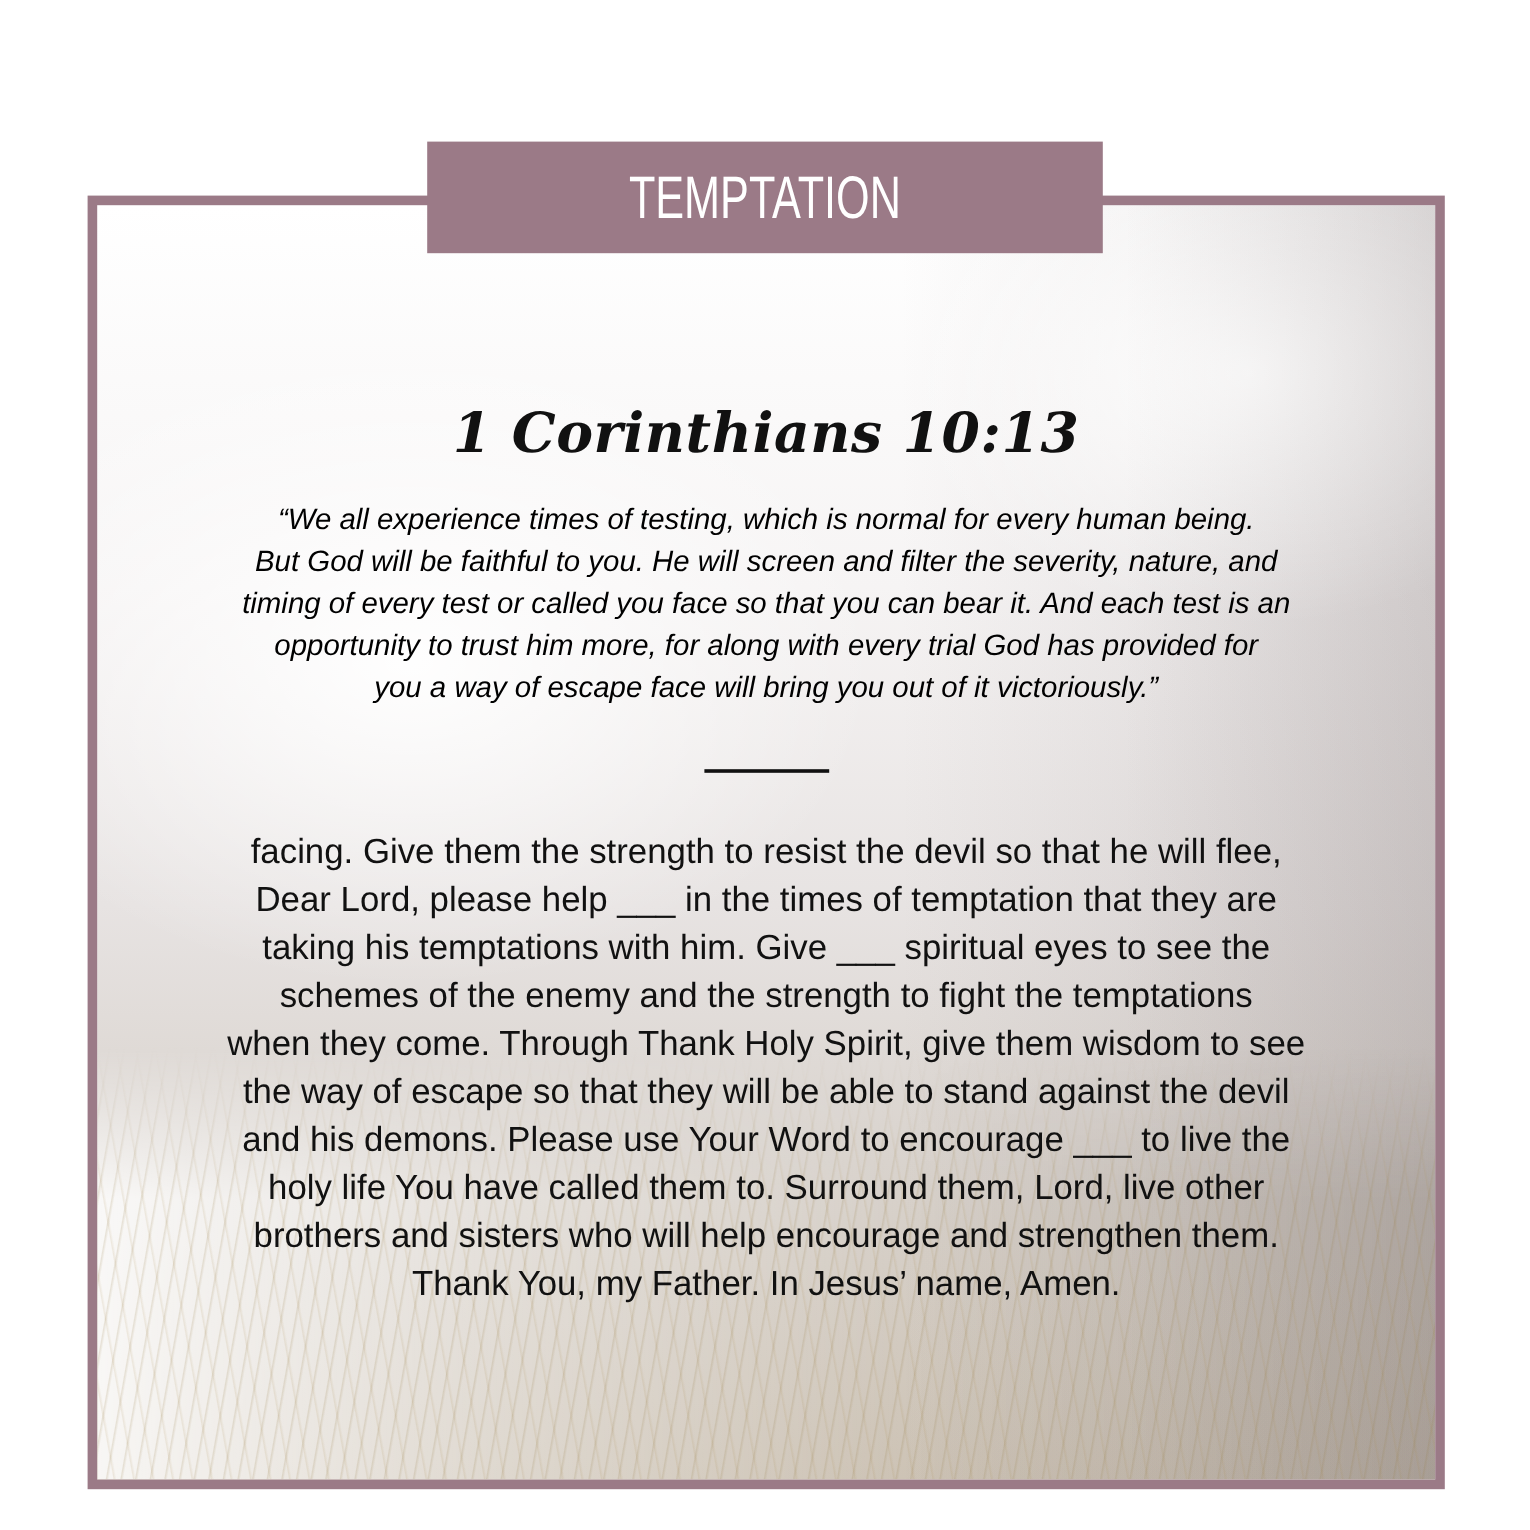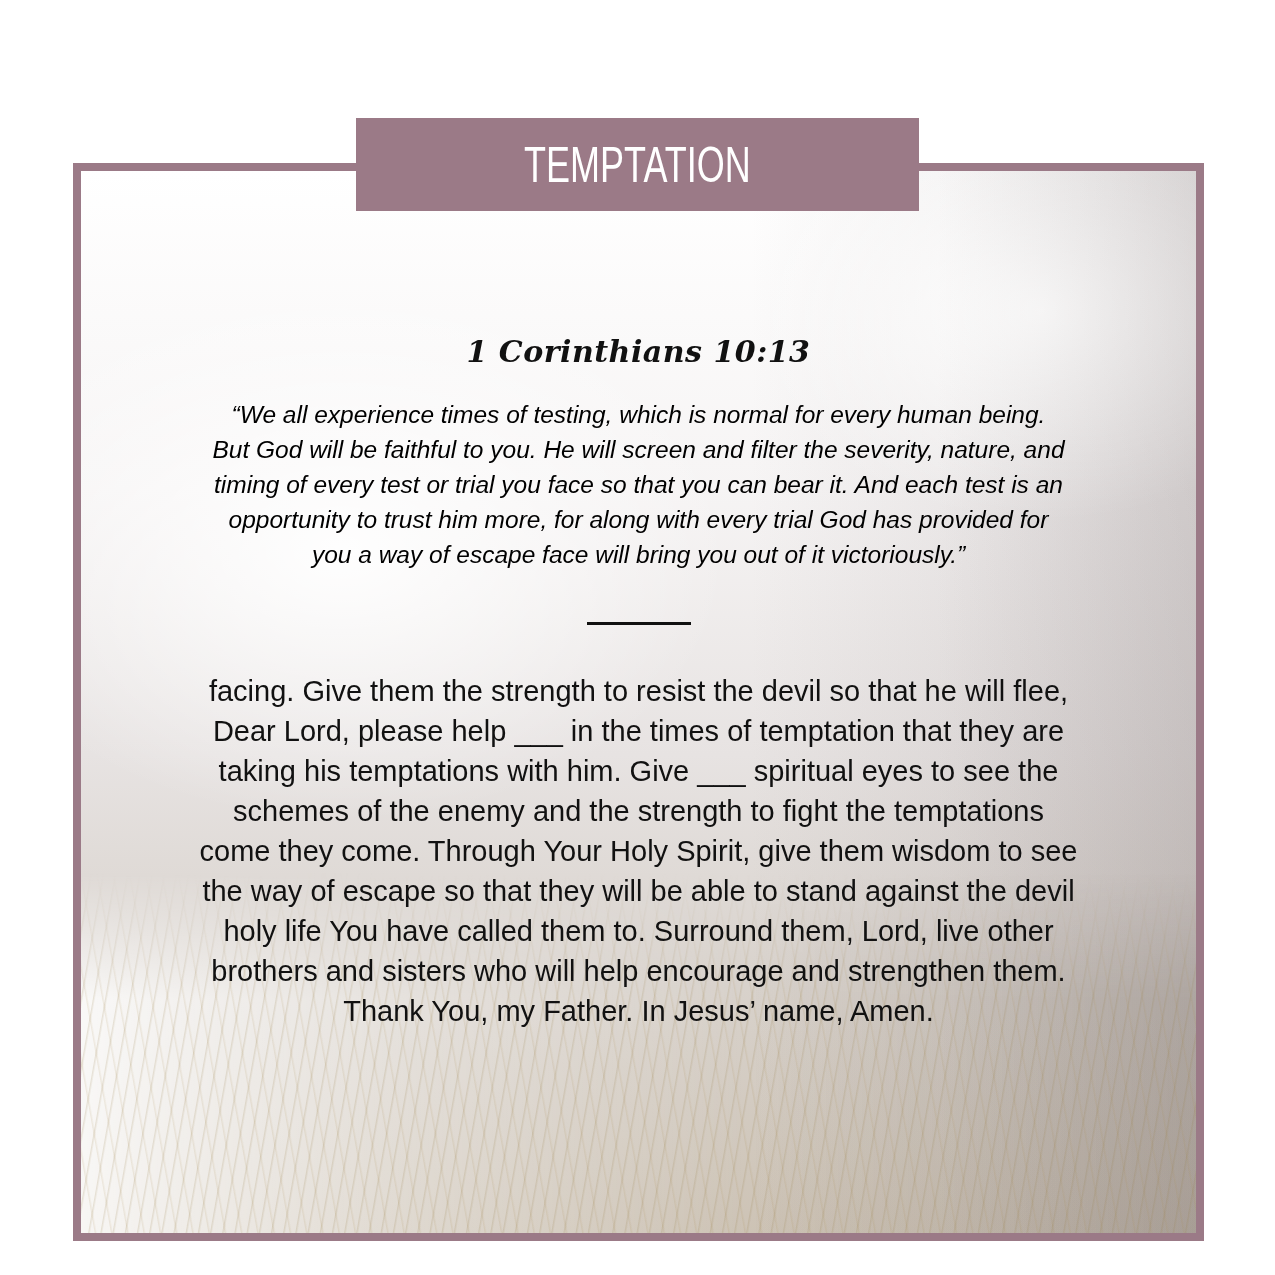--- a/index.html
+++ b/index.html
@@ -74,21 +74,21 @@
       top: 131px;
       width: 1115px;
       text-align: center;
       z-index: 3;
     }
     .reference {
       margin-top: 163px;
       font-family: "DejaVu Serif", serif;
       font-style: italic;
       font-weight: bold;
-      font-size: 30px;
+      font-size: 46px;
       color: #111111;
       letter-spacing: 0.5px;
     }
     .verse {
       margin: 28px auto 0 auto;
       width: 1040px;
       font-family: "Liberation Sans", sans-serif;
       font-style: italic;
       font-size: 24.5px;
       line-height: 35px;
@@ -124,33 +124,34 @@
   <div class="title-box">
     <span class="title-text">TEMPTATION</span>
   </div>
 
   <div class="content">
     <div class="reference">1 Corinthians 10:13</div>
 
     <div class="verse">
       <span class="line">“We all experience times of testing, which is normal for every human being.</span>
       <span class="line">But God will be faithful to you. He will screen and filter the severity, nature, and</span>
-      <span class="line">timing of every test or trial you face so that you can bear it. And each test is an</span>
+      <span class="line">timing of every test or called you face so that you can bear it. And each test is an</span>
       <span class="line">opportunity to trust him more, for along with every trial God has provided for</span>
       <span class="line">you a way of escape face will bring you out of it victoriously.”</span>
     </div>
 
     <div class="divider"></div>
 
     <div class="prayer">
       <span class="line">facing. Give them the strength to resist the devil so that he will flee,</span>
       <span class="line">Dear Lord, please help ___ in the times of temptation that they are</span>
       <span class="line">taking his temptations with him. Give ___ spiritual eyes to see the</span>
       <span class="line">schemes of the enemy and the strength to fight the temptations</span>
-      <span class="line">come they come. Through Your Holy Spirit, give them wisdom to see</span>
+      <span class="line">when they come. Through Thank Holy Spirit, give them wisdom to see</span>
       <span class="line">the way of escape so that they will be able to stand against the devil</span>
+      <span class="line">and his demons. Please use Your Word to encourage ___ to live the</span>
       <span class="line">holy life You have called them to. Surround them, Lord, live other</span>
       <span class="line">brothers and sisters who will help encourage and strengthen them.</span>
       <span class="line">Thank You, my Father. In Jesus’ name, Amen.</span>
     </div>
   </div>
 
 </div>
 
 </body></html>

